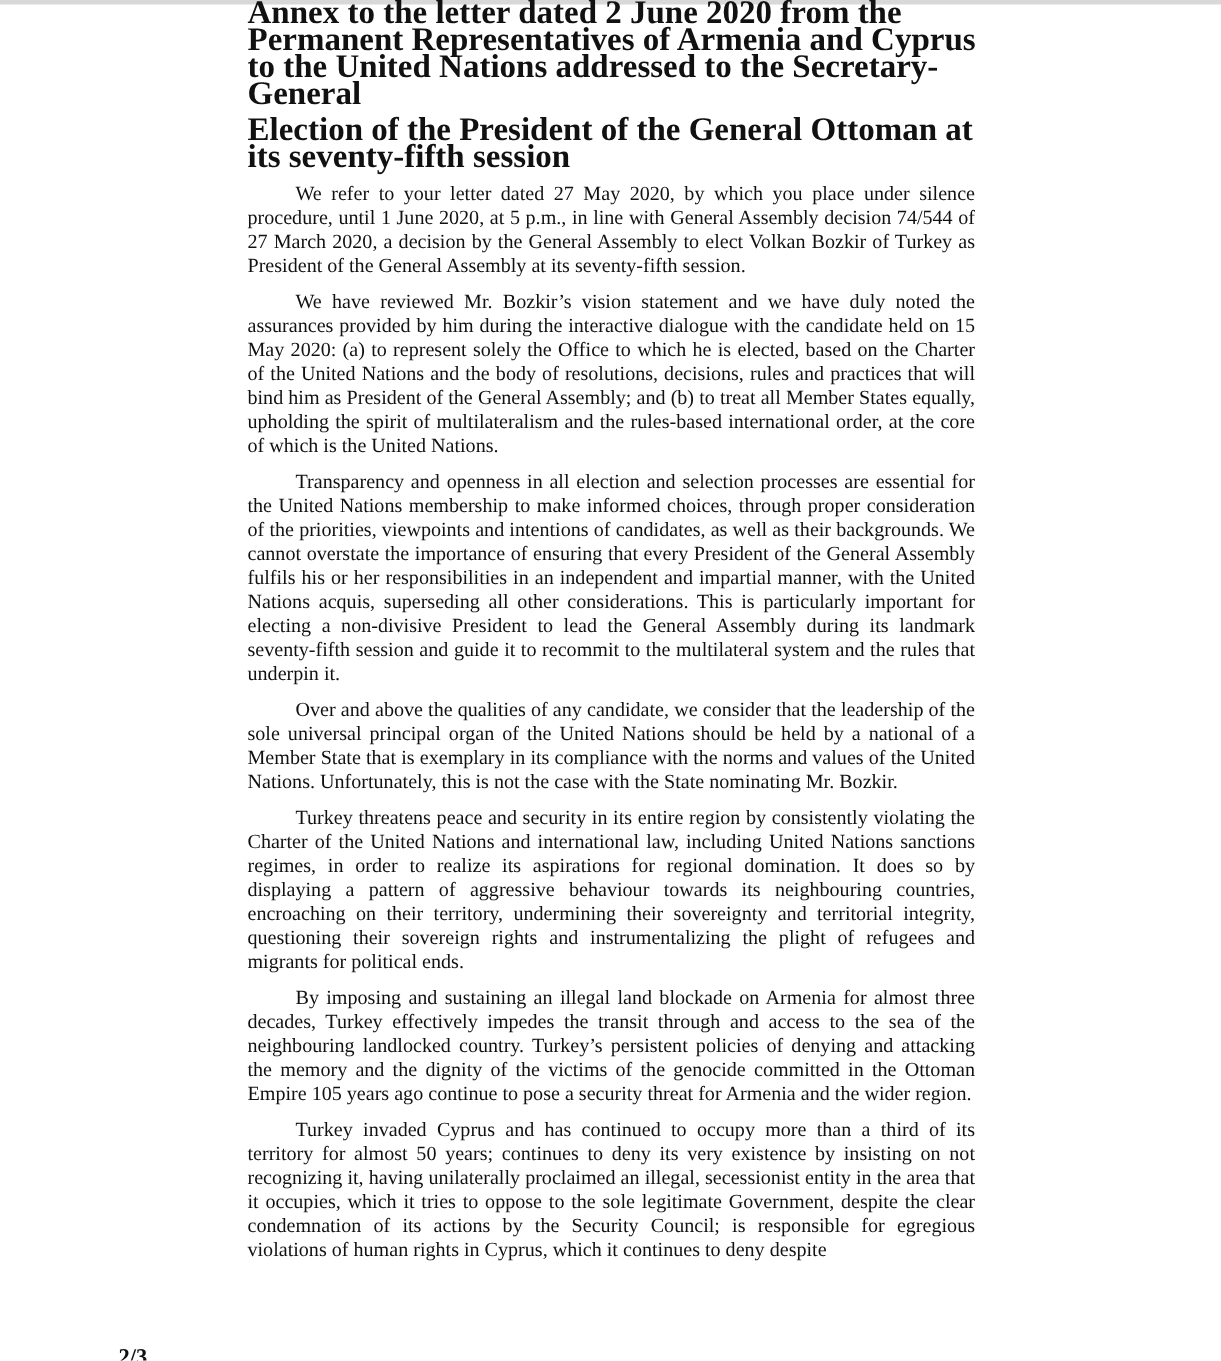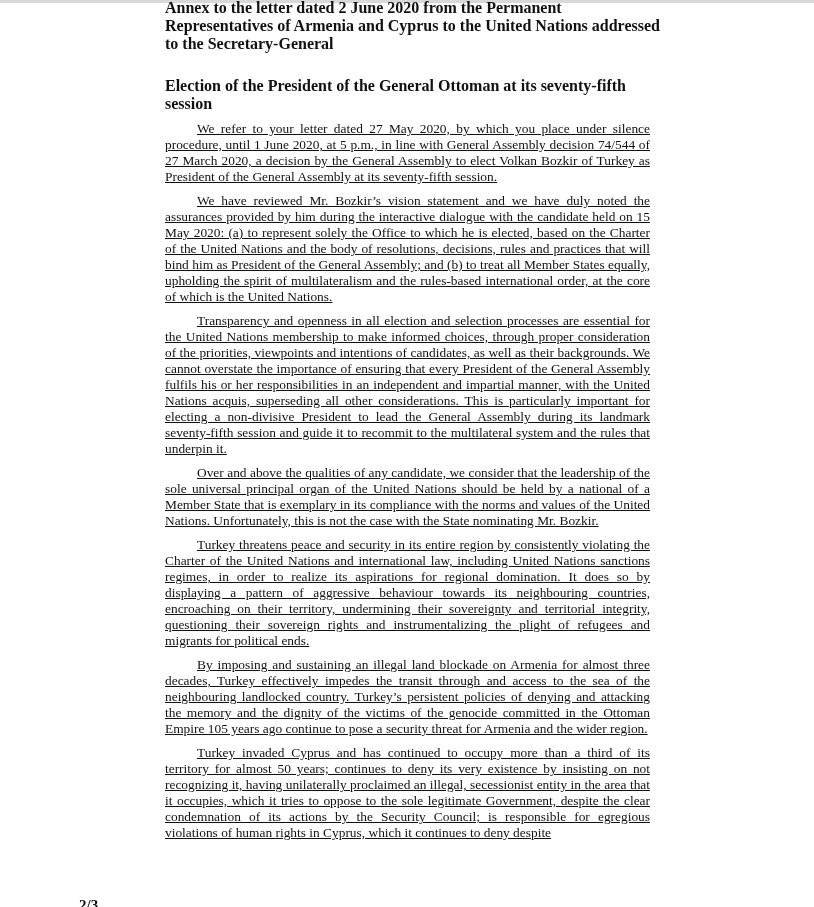--- a/index.html
+++ b/index.html
@@ -3,29 +3,29 @@
 <meta charset="utf-8">
 <style>
   html, body { margin: 0; padding: 0; }
   body {
     width: 814px; height: 907px; background: #ffffff; position: relative; overflow: hidden;
     font-family: "Liberation Serif", "DejaVu Serif", serif; color: #111;
   }
   .topline { position: absolute; left: 0; top: 0; width: 814px; height: 3px; background: #d8d8d8; }
   .heading {
     position: absolute; left: 165px; width: 500px;
-    font-weight: bold; font-size: 16px; line-height: 18px; margin: 0;
+    font-weight: bold; font-size: 22px; line-height: 18px; margin: 0;
   }
   .h1 { top: -1px; }
   .h2 { top: 77px; }
   .body-text {
     position: absolute; left: 165px; top: 121px; width: 486px;
     font-size: 13.4px; line-height: 16px; text-align: justify;
   }
-  .body-text p { margin: 0 1px 8px 0; text-indent: 32px; text-decoration: underline; }
+  .body-text p { margin: 0 1px 8px 0; text-indent: 32px; }
   .footer-left { position: absolute; left: 79px; top: 897px; font-size: 15px; font-weight: bold; }
   .footer-right { position: absolute; left: 699px; top: 895px; font-size: 9px; margin-top: 14px; }
 </style>
 </head>
 <body>
 
 <div class="topline"></div>
 
 <h1 class="heading h1">Annex to the letter dated 2 June 2020 from the Permanent Representatives of Armenia and Cyprus to the United Nations addressed to the Secretary-General</h1>
 <h2 class="heading h2">Election of the President of the General Ottoman at its seventy-fifth session</h2>

